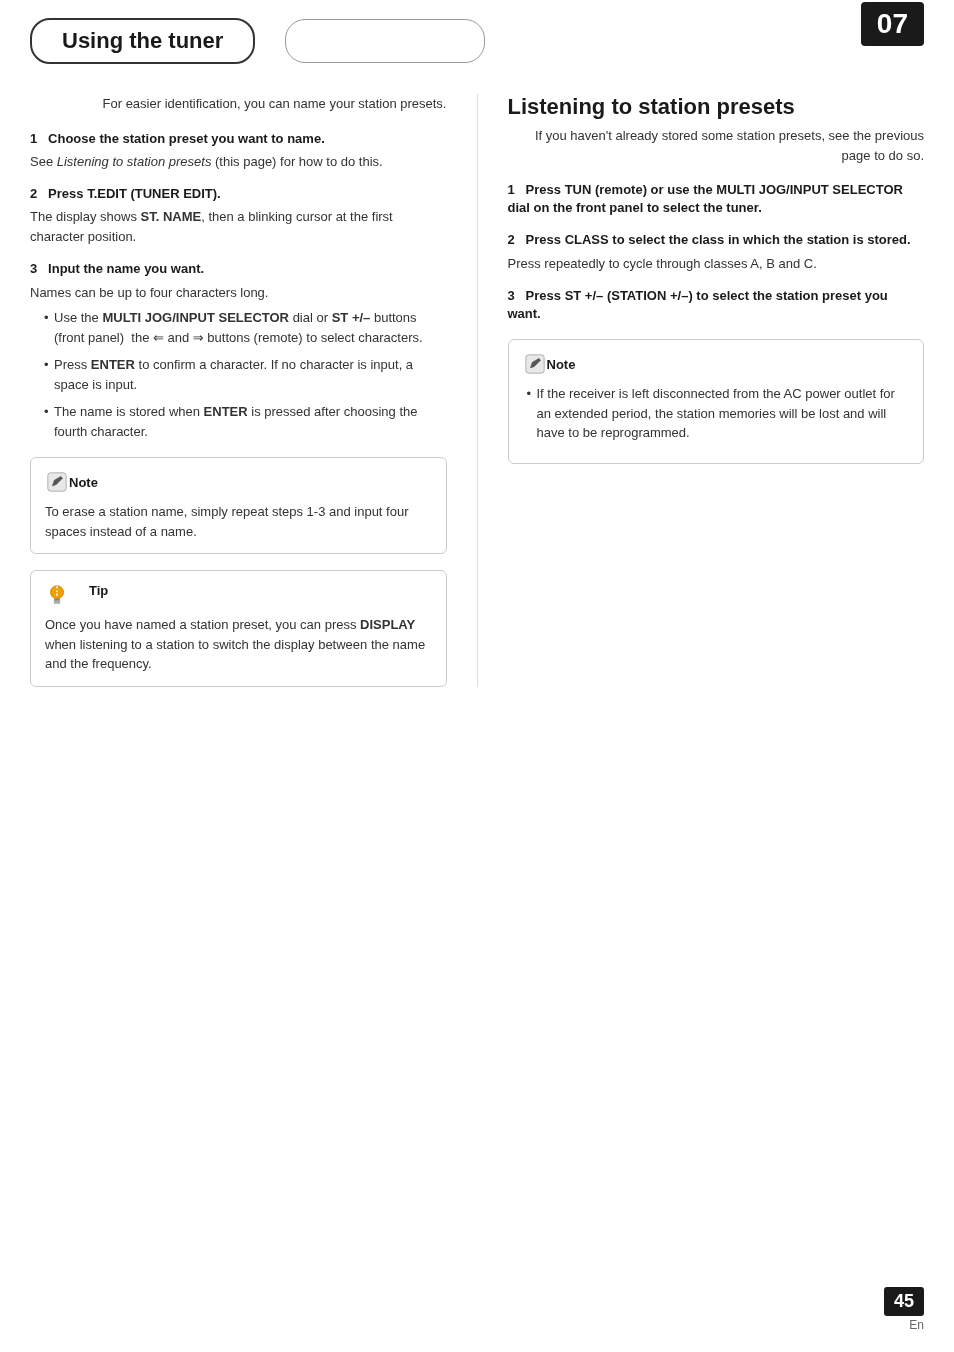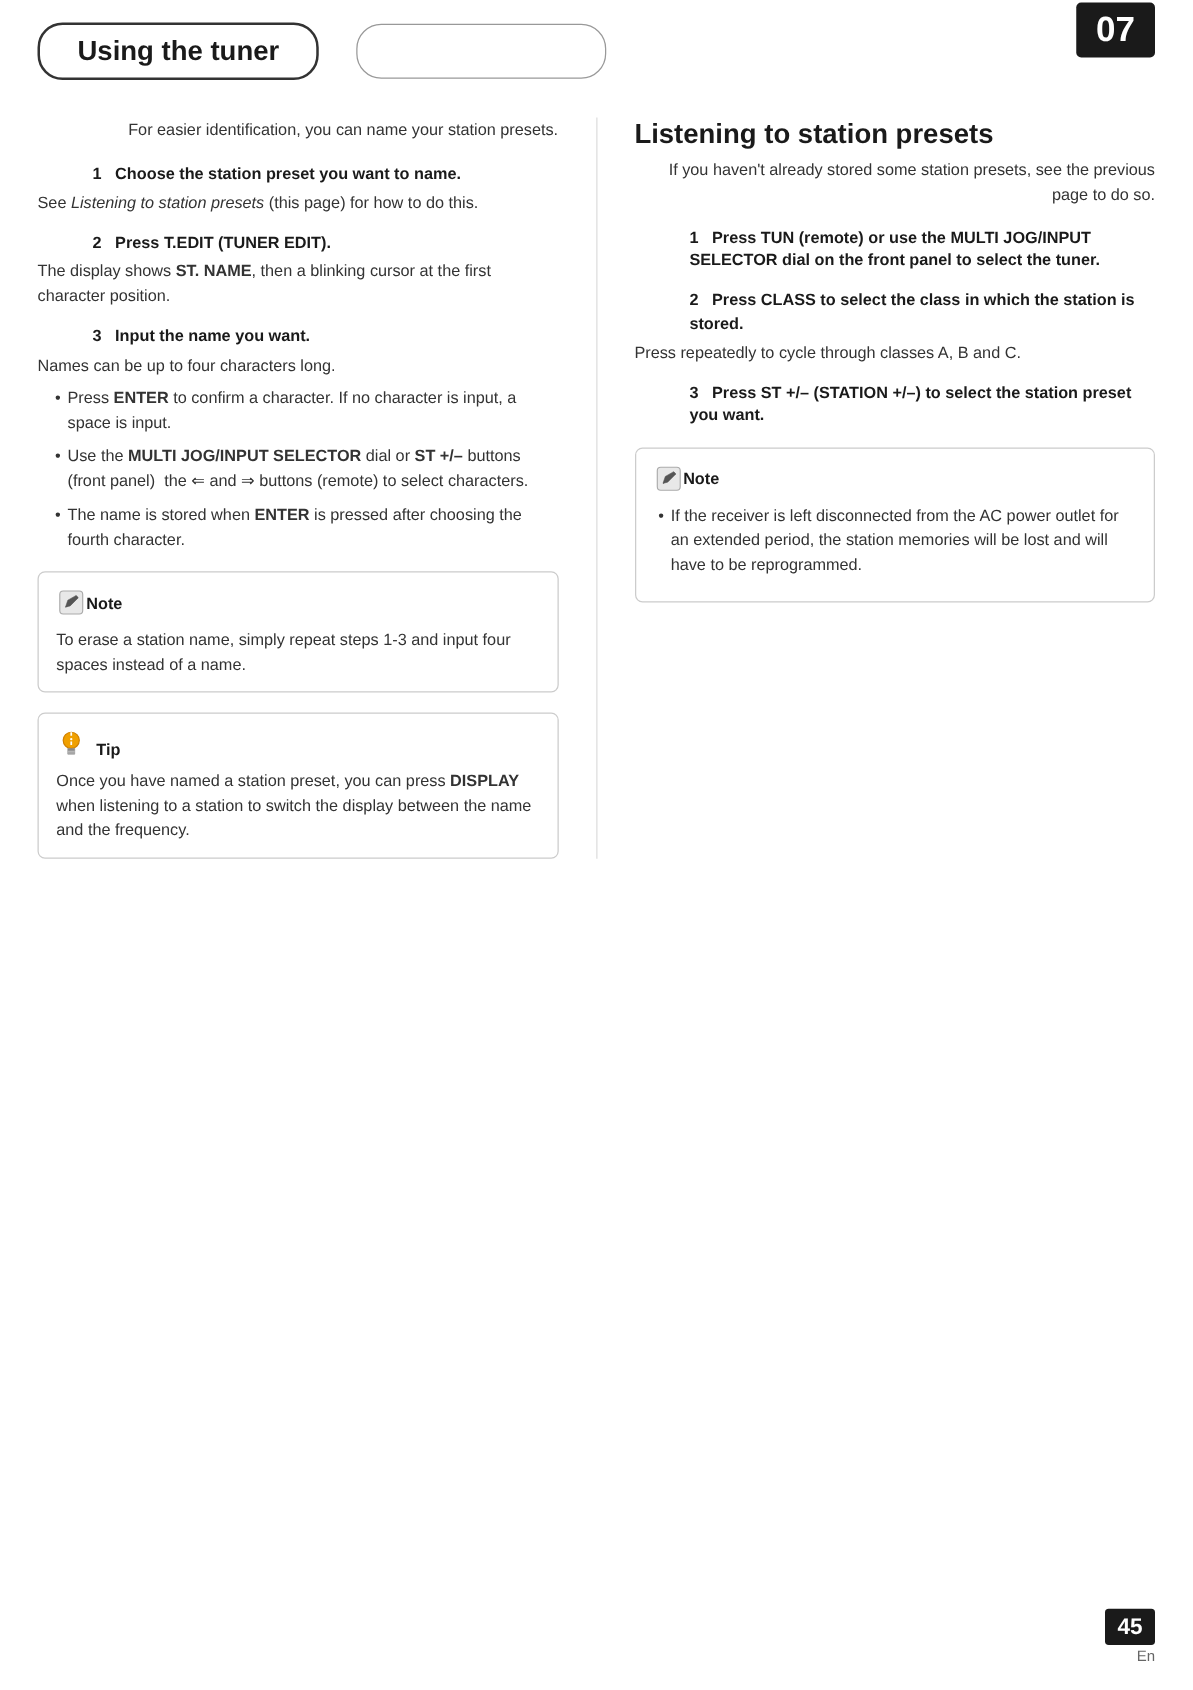--- a/index.html
+++ b/index.html
@@ -108,21 +108,20 @@
     .step {
       margin-bottom: 14px;
     }
 
     .step-heading {
       font-size: 13px;
       font-weight: bold;
       color: #1a1a1a;
       margin-bottom: 4px;
       line-height: 1.4;
-      margin-left: 44px;
     }
 
     .step-body {
       font-size: 13px;
       color: #333;
       line-height: 1.5;
     }
 
     .step-body b {
       font-weight: bold;
@@ -191,22 +190,22 @@
     .tip-box {
       border: 1.5px solid #ccc;
       border-radius: 6px;
       padding: 12px 14px;
       margin-top: 16px;
       background: #fff;
     }
 
     .tip-header {
       display: flex;
-      align-items: flex-end;
-      gap: 8px;
+      align-items: flex-start;
+      gap: 20px;
       margin-bottom: 8px;
     }
 
     .tip-icon {
       width: 24px;
       height: 24px;
       display: inline-flex;
       align-items: center;
       justify-content: center;
     }
@@ -306,24 +305,24 @@
       </div>
 
       <div class="step">
         <p class="step-heading">
           <span>3&nbsp;&nbsp;</span>
           Input the name you want.
         </p>
         <p class="step-body">Names can be up to four characters long.</p>
         <ul class="bullet-list">
           <li>
-            Press <b>ENTER</b> to confirm a character. If no character is input, a space is input.
+            Use the <b>MULTI JOG/INPUT SELECTOR</b> dial or <b>ST +/–</b> buttons (front panel)&nbsp; the ⇐ and ⇒ buttons (remote) to select characters.
           </li>
           <li>
-            Use the <b>MULTI JOG/INPUT SELECTOR</b> dial or <b>ST +/–</b> buttons (front panel)&nbsp; the ⇐ and ⇒ buttons (remote) to select characters.
+            Press <b>ENTER</b> to confirm a character. If no character is input, a space is input.
           </li>
           <li>
             The name is stored when <b>ENTER</b> is pressed after choosing the fourth character.
           </li>
         </ul>
       </div>
 
       <div class="note-box">
         <div class="note-header">
           <span class="note-icon">

